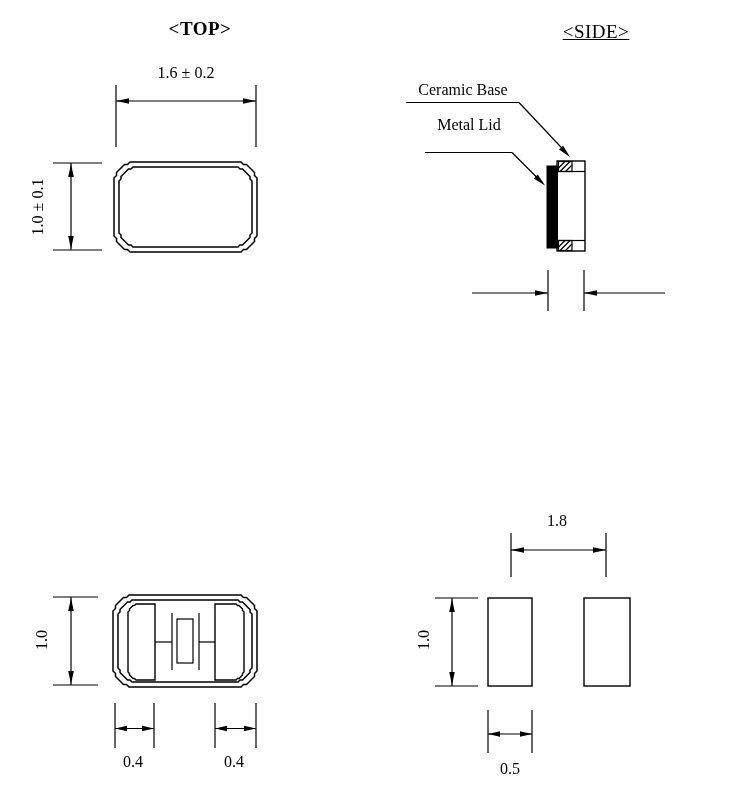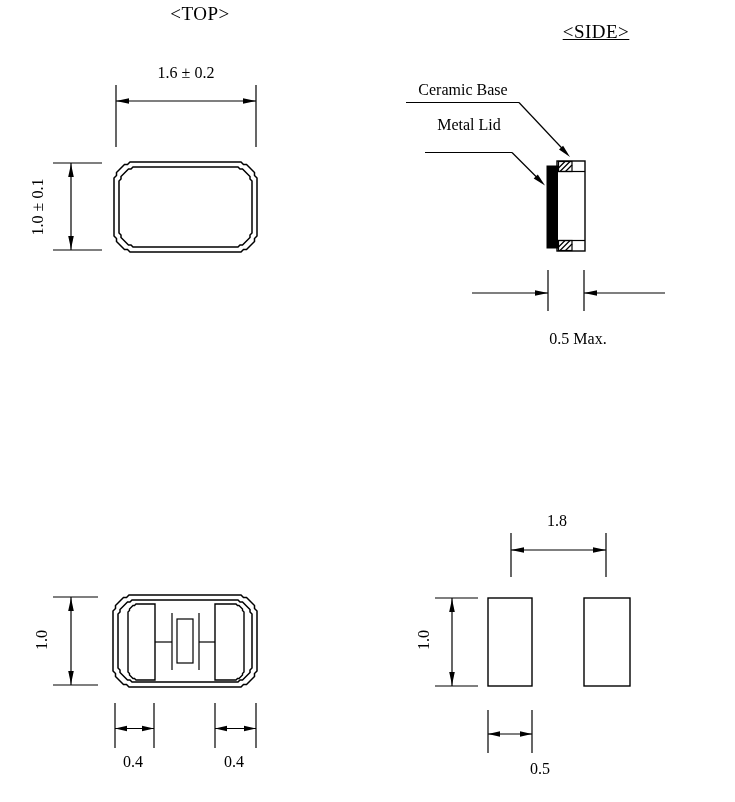--- a/index.html
+++ b/index.html
@@ -150,30 +150,29 @@
       <polygon points="452,685 449.2,672 454.8,672" fill="#000000" stroke="none"></polygon>
 
       <line x1="488" y1="710" x2="488" y2="753"></line>
       <line x1="532" y1="710" x2="532" y2="753"></line>
       <line x1="488" y1="734" x2="532" y2="734"></line>
       <polygon points="488,734 500,731.2 500,736.8" fill="#000000" stroke="none"></polygon>
       <polygon points="532,734 520,731.2 520,736.8" fill="#000000" stroke="none"></polygon>
     </g>
   </svg>
 
-  <div class="label title" style="left:130px; top:4px;  width:140px;">&lt;TOP&gt;</div>
+  <div class="label title" style="left:130px; top:19px;  width:140px;font-weight:bold;">&lt;TOP&gt;</div>
   <div class="label dim" style="left:116px; top:64px;  width:140px;">1.6 ± 0.2</div>
   <div class="label dim rot" style="left:-7px; top:198px; width:90px; height:18px;">1.0 ± 0.1</div>
 
   <div class="label title" style="left:526px; top:22px;  width:140px;text-decoration:underline;">&lt;SIDE&gt;</div>
   <div class="label note" style="left:403px; top:81px;  width:120px;">Ceramic Base</div>
   <div class="label note" style="left:409px; top:116px; width:120px;">Metal Lid</div>
-  <div class="label note" style="left:508px; top:330px; width:140px;">0.5 Max.</div>
 
   <div class="label dim rot" style="left:-3px; top:631px; width:90px; height:18px;">1.0</div>
   <div class="label dim" style="left:93px;  top:753px; width:80px;">0.4</div>
   <div class="label dim" style="left:194px; top:753px; width:80px;">0.4</div>
 
   <div class="label dim" style="left:517px; top:512px; width:80px;">1.8</div>
   <div class="label dim rot" style="left:379px; top:631px; width:90px; height:18px;">1.0</div>
-  <div class="label dim" style="left:470px; top:760px; width:80px;text-align:right;">0.5</div>
+  <div class="label dim" style="left:470px; top:760px; width:80px;">0.5</div>
 
 </div>
 
 </body></html>

